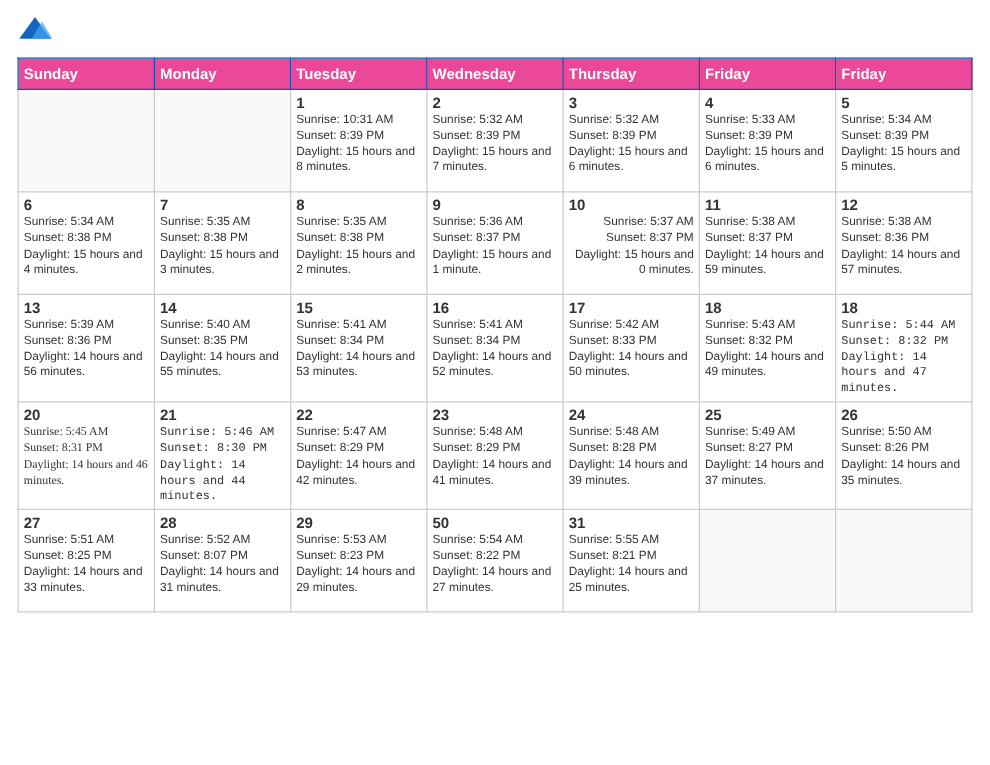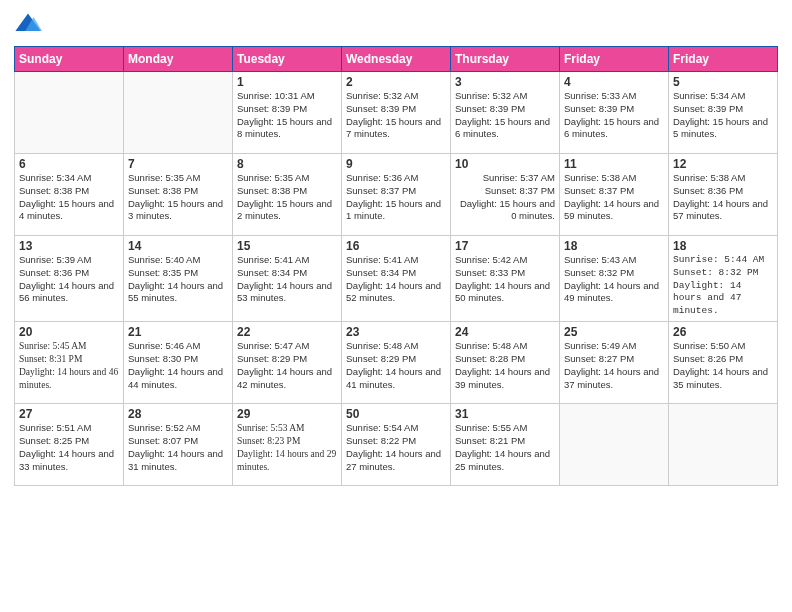--- a/index.html
+++ b/index.html
@@ -254,21 +254,21 @@
         </tr>
         <tr class="week-row">
           <td>
             <span class="day-num">20</span>
             <div class="day-detail" style="white-space: pre-line; font-family: Liberation Serif, serif;">Sunrise: 5:45 AM
 Sunset: 8:31 PM
 Daylight: 14 hours and 46 minutes.</div>
           </td>
           <td>
             <span class="day-num">21</span>
-            <div class="day-detail" style="white-space: pre-line;">Sunrise: 5:46 AM
+            <div class="day-detail" style="white-space: pre-line; font-family: Liberation Mono, monospace;">Sunrise: 5:46 AM
 Sunset: 8:30 PM
 Daylight: 14 hours and 44 minutes.</div>
           </td>
           <td>
             <span class="day-num">22</span>
             <div class="day-detail" style="white-space: pre-line;">Sunrise: 5:47 AM
 Sunset: 8:29 PM
 Daylight: 14 hours and 42 minutes.</div>
           </td>
           <td>
@@ -304,21 +304,21 @@
 Daylight: 14 hours and 33 minutes.</div>
           </td>
           <td>
             <span class="day-num">28</span>
             <div class="day-detail" style="white-space: pre-line;">Sunrise: 5:52 AM
 Sunset: 8:07 PM
 Daylight: 14 hours and 31 minutes.</div>
           </td>
           <td>
             <span class="day-num">29</span>
-            <div class="day-detail" style="white-space: pre-line; font-family: Liberation Serif, serif;">Sunrise: 5:53 AM
+            <div class="day-detail" style="white-space: pre-line;">Sunrise: 5:53 AM
 Sunset: 8:23 PM
 Daylight: 14 hours and 29 minutes.</div>
           </td>
           <td>
             <span class="day-num">50</span>
             <div class="day-detail" style="white-space: pre-line;">Sunrise: 5:54 AM
 Sunset: 8:22 PM
 Daylight: 14 hours and 27 minutes.</div>
           </td>
           <td>

